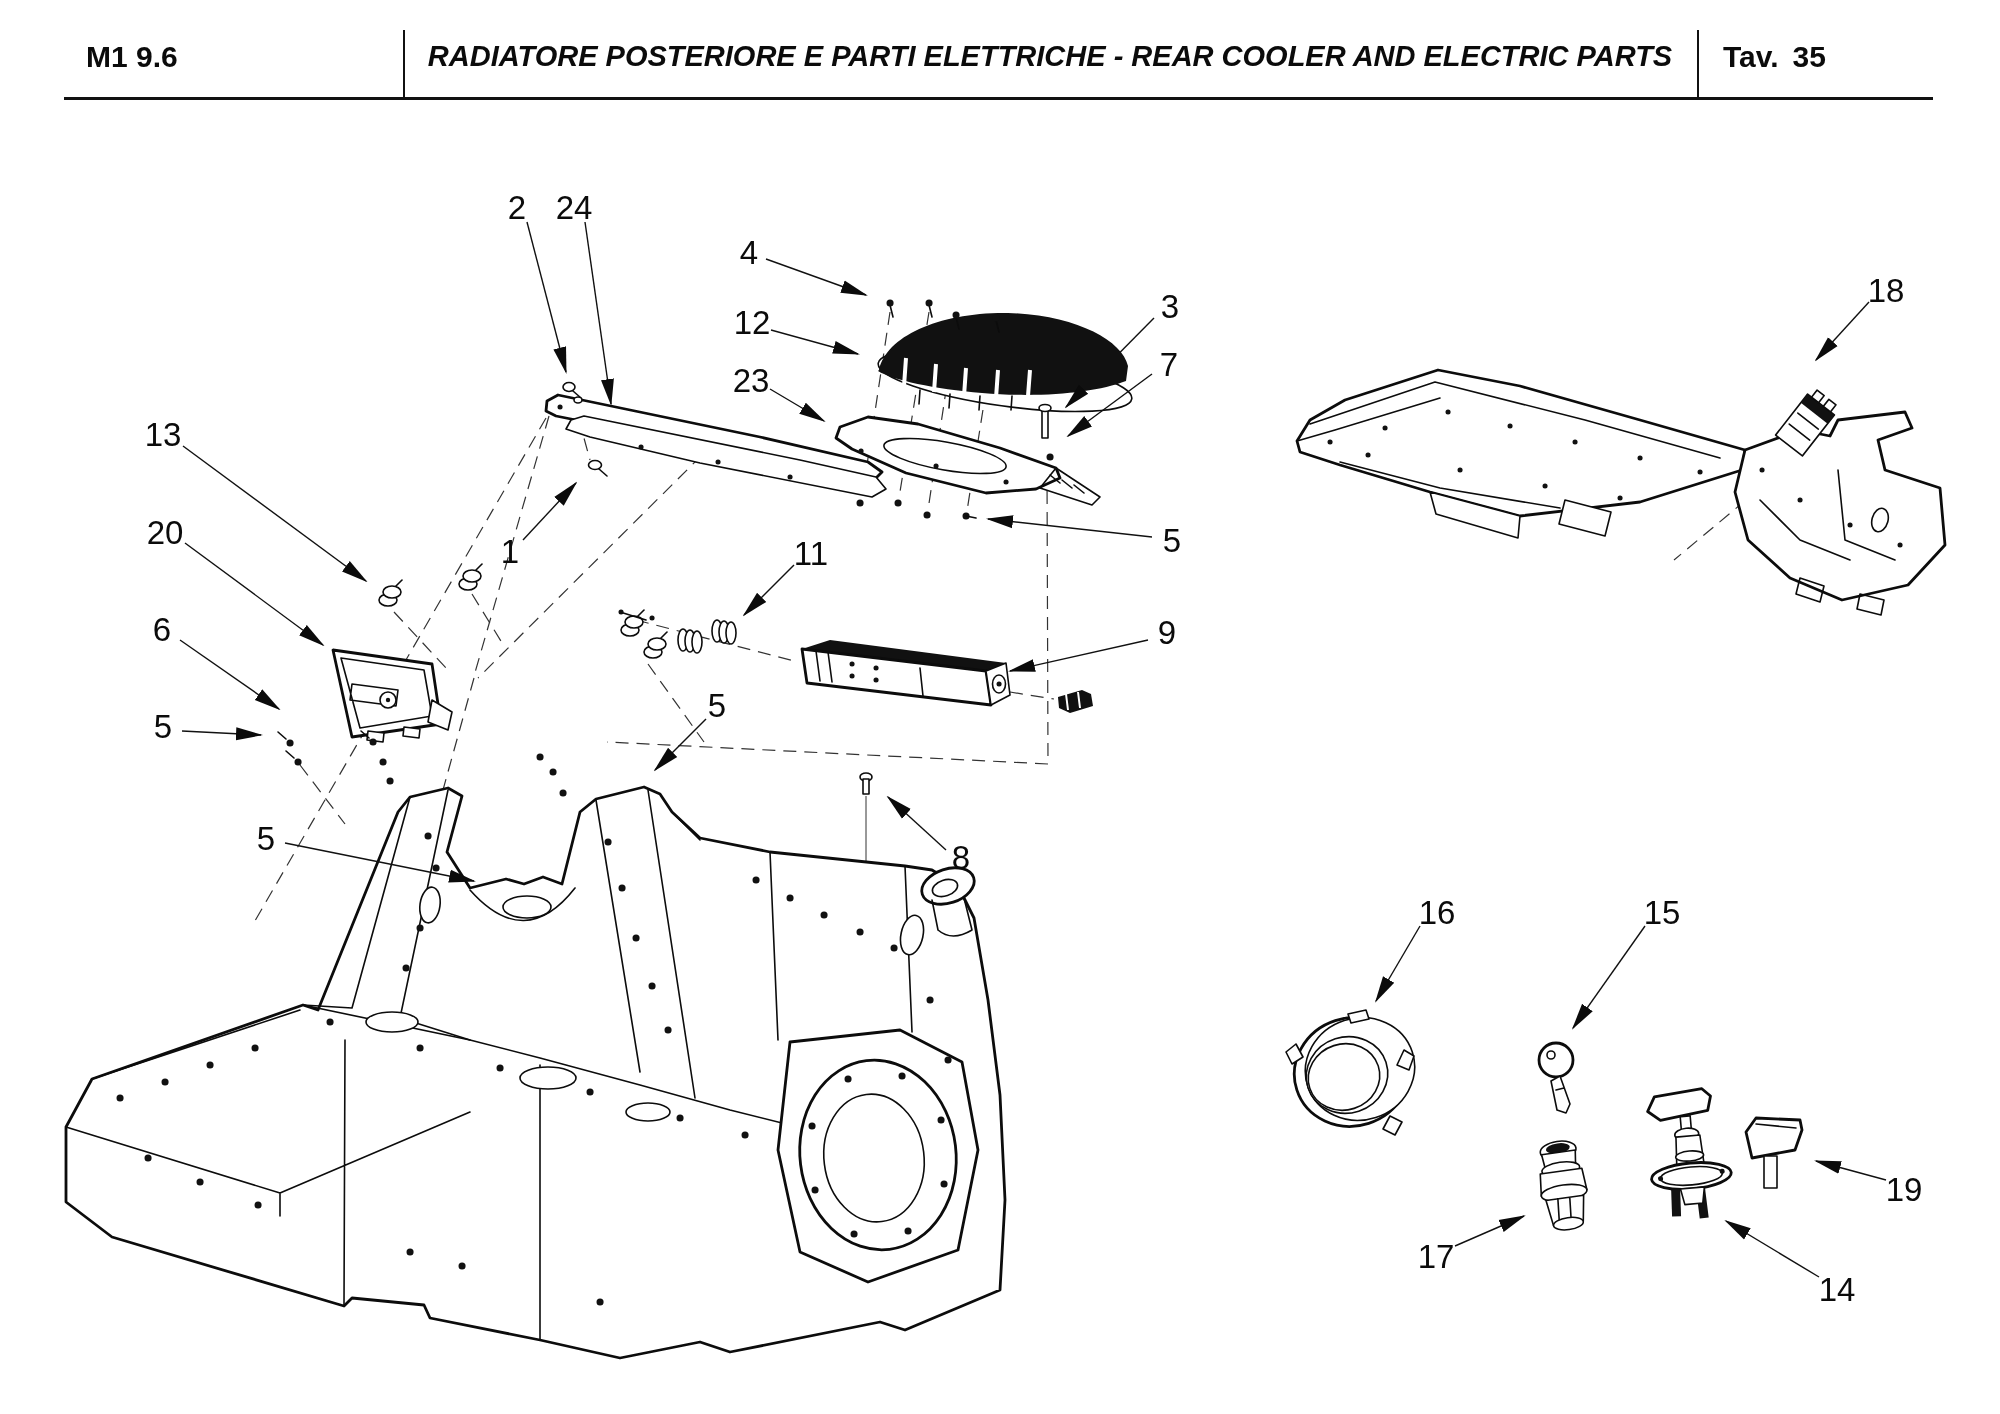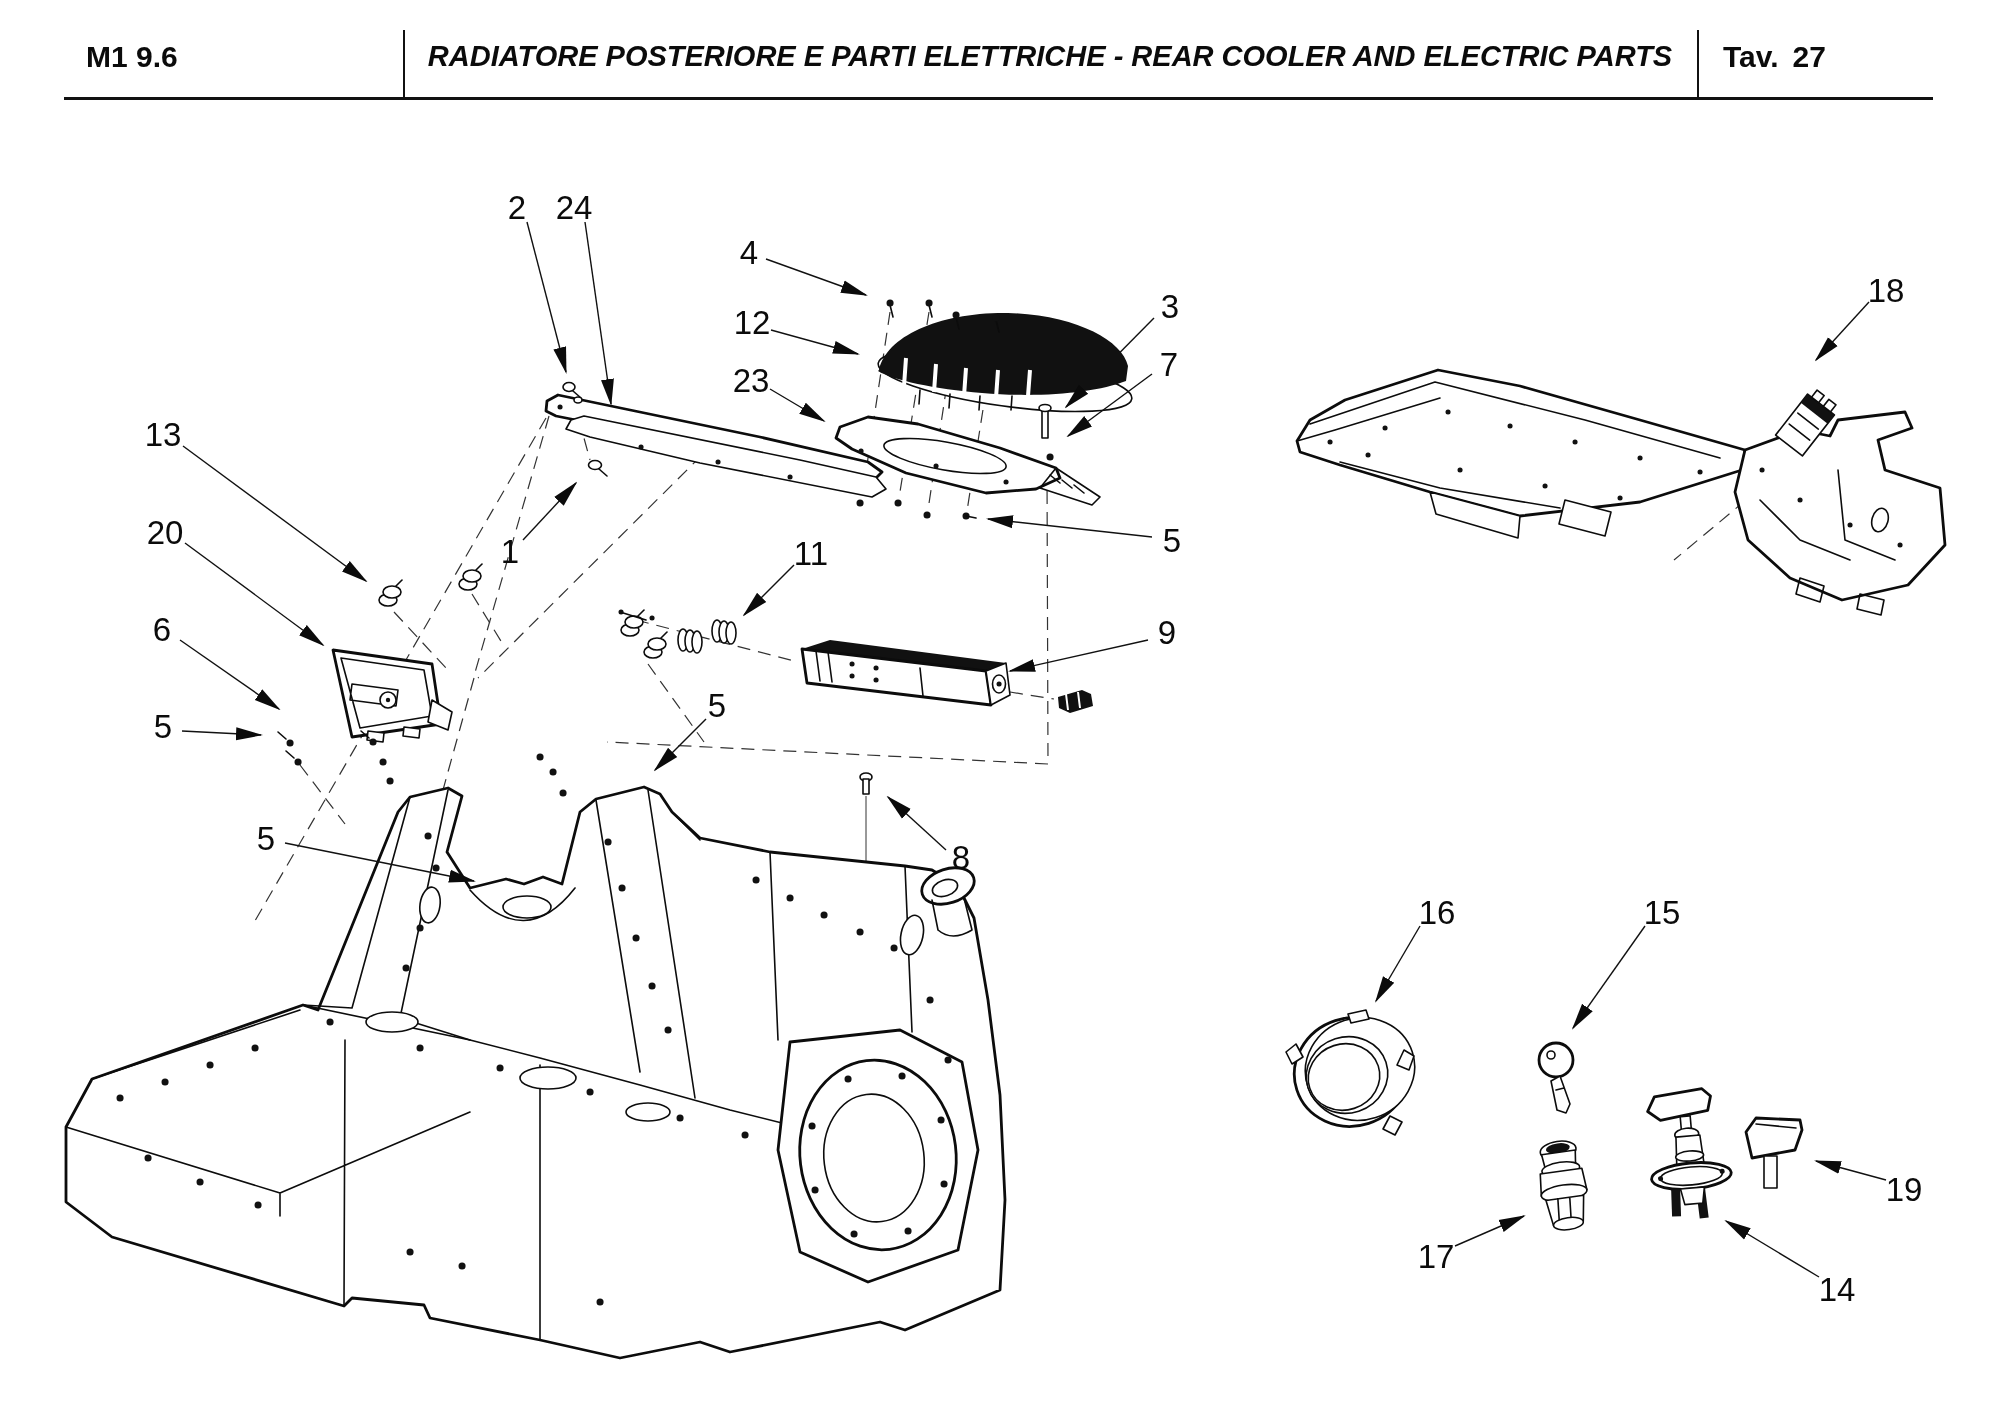--- a/index.html
+++ b/index.html
@@ -31,21 +31,21 @@
 </head>
 <body>
 
 <div class="page">
 
   <div class="hdr-code">M1 9.6</div>
   <div class="vline l"></div>
   <div class="hdr-title">RADIATORE POSTERIORE E PARTI ELETTRICHE - REAR COOLER AND ELECTRIC PARTS</div>
   <div class="vline r"></div>
   <div class="hdr-plate">
-    <span>Tav.</span><span class="num">27</span>
+    <span>Tav.</span><span class="num">35</span>
   </div>
   <div class="hrule"></div>
 
   <svg id="diagram" width="2000" height="1414" viewBox="0 0 2000 1414">
     <defs>
       <marker id="arrowhead" markerUnits="userSpaceOnUse" markerWidth="27" markerHeight="18" refX="25" refY="9" orient="auto">
         <path d="M0,2.5 L27,9 L0,15.5 Z" fill="#0b0b0b"></path>
       </marker>
     </defs>
 

